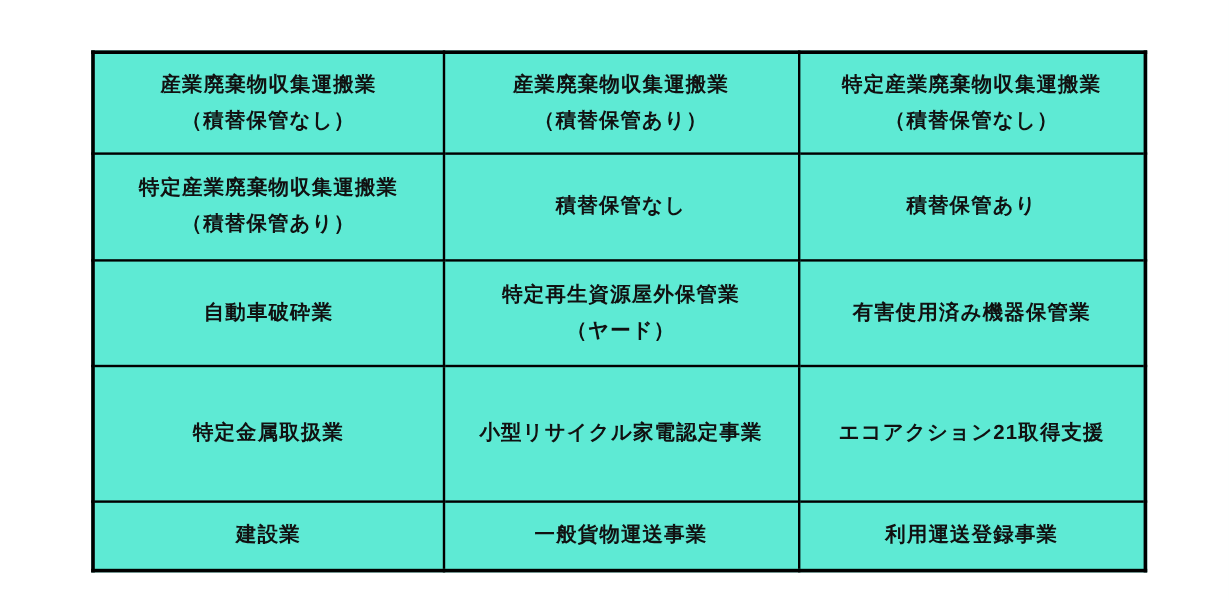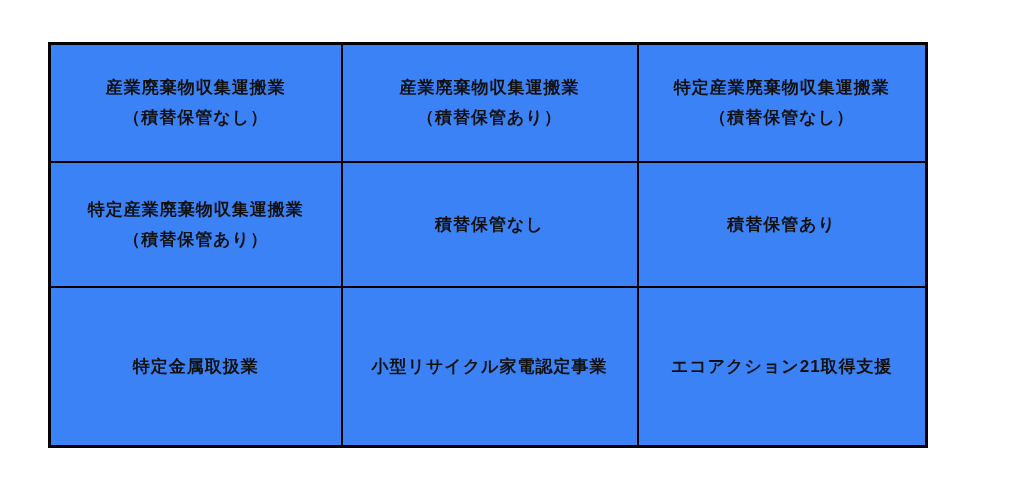--- a/index.html
+++ b/index.html
@@ -11,27 +11,27 @@
     overflow: hidden;
   }
   .page {
     position: relative;
     width: 1024px;
     height: 500px;
     background: #ffffff;
   }
   table.license-table {
     position: absolute;
-    left: 48px;
+    left: 76px;
     top: 42px;
     width: 877px;
     height: 406px;
     border-collapse: collapse;
     table-layout: fixed;
-    background: #3b82f6;
+    background: #5eead4;
     border: 3px solid #000000;
   }
   table.license-table td {
     border: 2px solid #000000;
     text-align: center;
     vertical-align: middle;
     padding: 4px 10px;
     color: #111111;
     font-weight: bold;
     font-size: 17px;
@@ -83,29 +83,57 @@
         </td>
         <td>
           <div class="ln">積替保管なし</div>
           <div class="ln"></div>
         </td>
         <td>
           <div class="ln">積替保管あり</div>
           <div class="ln"></div>
         </td>
       </tr>
+      <tr class="r2">
+        <td>
+          <div class="ln">自動車破砕業</div>
+          <div class="ln"></div>
+        </td>
+        <td>
+          <div class="ln">特定再生資源屋外保管業</div>
+          <div class="ln">（ヤード）</div>
+        </td>
+        <td>
+          <div class="ln">有害使用済み機器保管業</div>
+          <div class="ln"></div>
+        </td>
+      </tr>
       <tr class="r3">
         <td>
           <div class="ln">特定金属取扱業</div>
           <div class="ln"></div>
         </td>
         <td>
           <div class="ln">小型リサイクル家電認定事業</div>
           <div class="ln"></div>
         </td>
         <td>
           <div class="ln">エコアクション21取得支援</div>
           <div class="ln"></div>
         </td>
       </tr>
+      <tr class="r4">
+        <td>
+          <div class="ln">建設業</div>
+          <div class="ln"></div>
+        </td>
+        <td>
+          <div class="ln">一般貨物運送事業</div>
+          <div class="ln"></div>
+        </td>
+        <td>
+          <div class="ln">利用運送登録事業</div>
+          <div class="ln"></div>
+        </td>
+      </tr>
     </tbody>
   </table>
 </div>
 
 </body></html>

